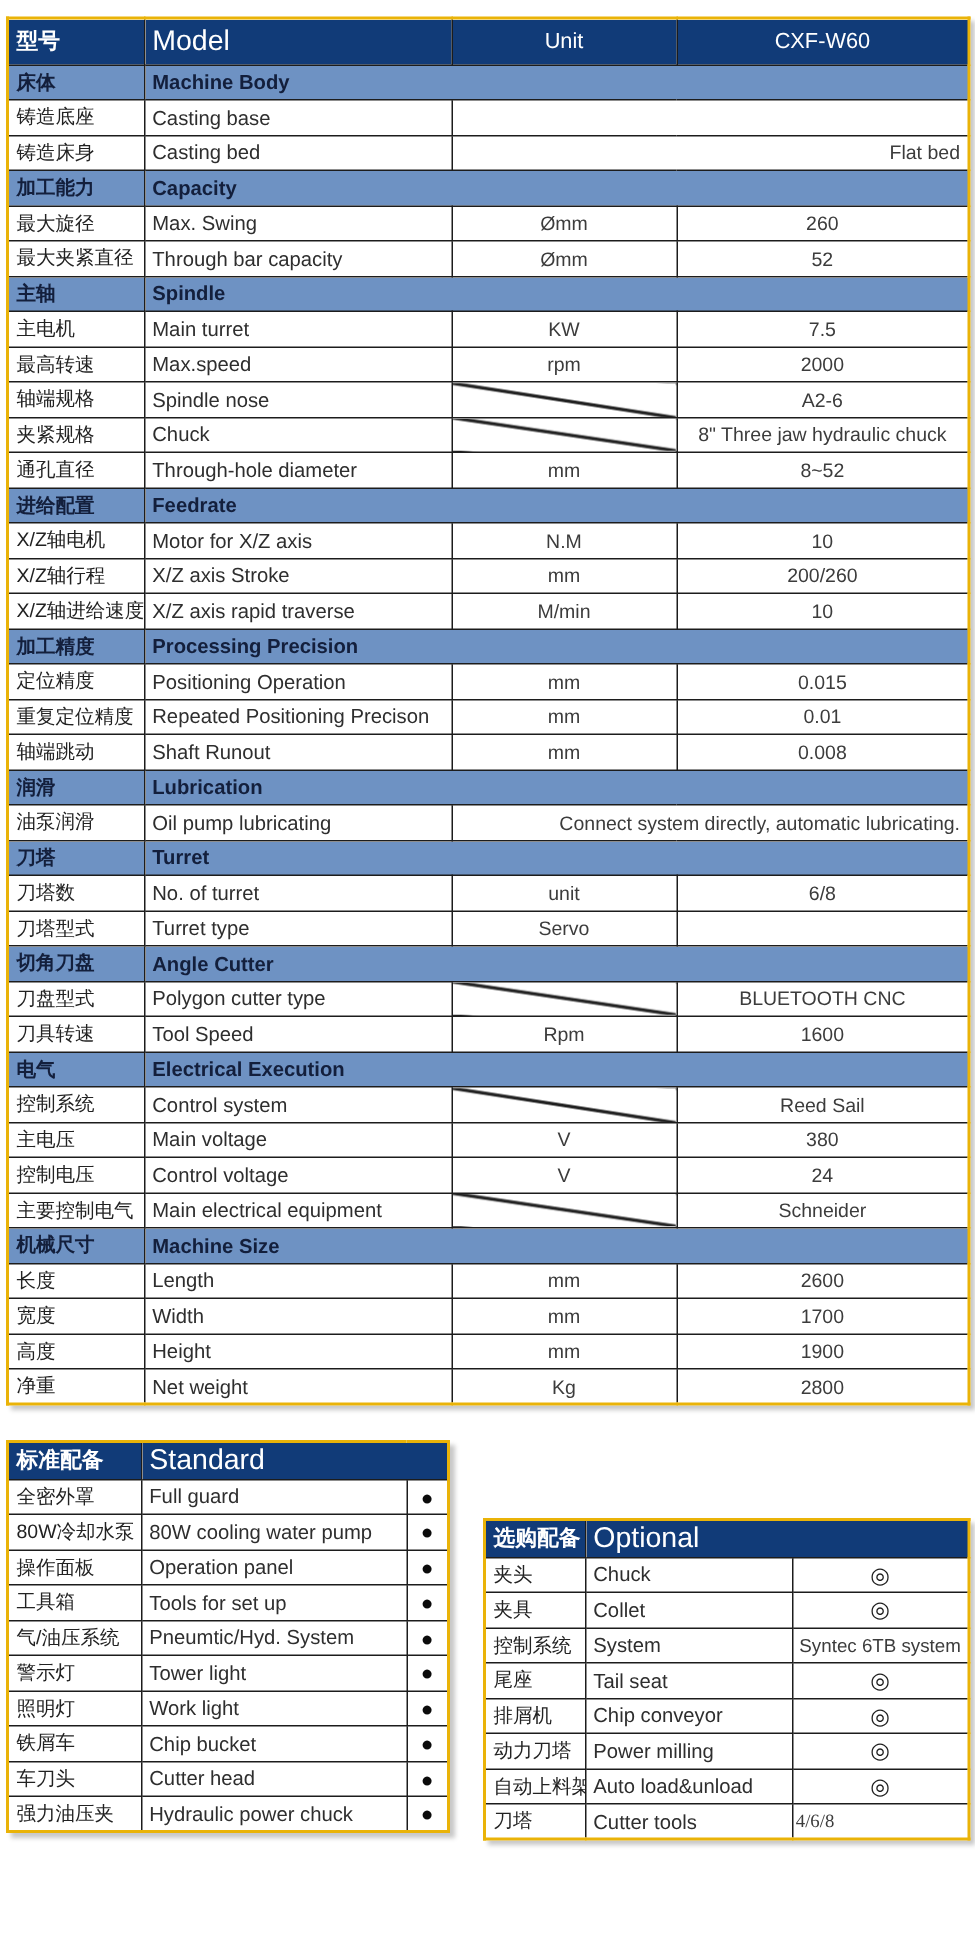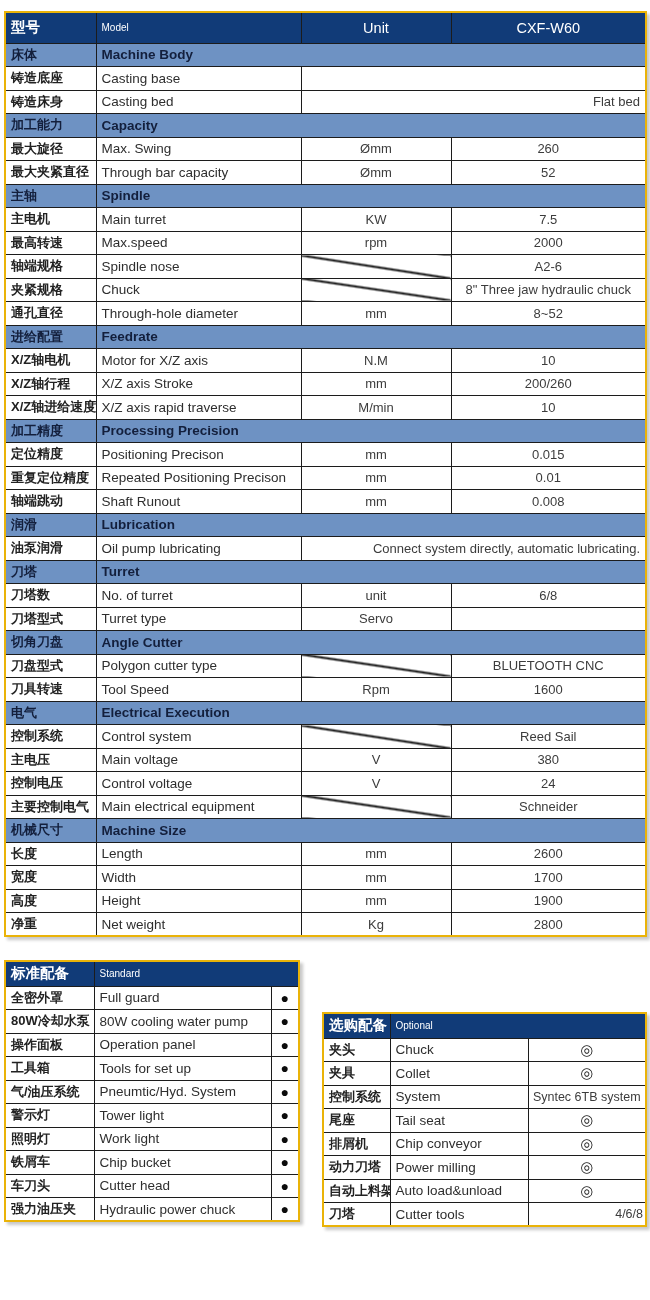--- a/index.html
+++ b/index.html
@@ -17,26 +17,26 @@
     background:#fff;
     box-shadow: 3px 3px 3px rgba(0,0,0,0.22);
   }
   td { border: 1.5px solid #1c1c1c; height: 23.5px; padding: 0 5px; overflow: hidden; white-space: nowrap; }
   table { border: 2px solid #eab308; }
 
   
   #main-table { left: 4px; top: 11px; width: 641px; }
   #main-table tr.head td { height: 31px; background:#113B78; color:#ffffff; }
   td.h-cn { font-weight: bold; font-size: 14.5px; }
-  td.h-en { font-size: 10px; }
+  td.h-en { font-size: 19px; }
   td.h-unit, td.h-model { font-size: 14.5px; text-align: center; }
   tr.section td { background:#6E92C3; color:#131F3C; font-weight: bold; }
   tr.section td.s-cn { font-size: 13px; }
   tr.section td.s-en { font-size: 13.5px; }
-  td.cn { font-size: 13px; color:#222; padding-right:2px;font-weight:bold; }
+  td.cn { font-size: 13px; color:#222; padding-right:2px; }
   td.en { font-size: 13.5px; color:#2e2e2e; }
   td.unit, td.val { text-align: center; font-size: 13px; color:#3c3c3c; }
   td.merged { text-align: right; font-size: 13px; color:#3c3c3c; }
   td.diag {
     background: linear-gradient(to top right,
       transparent calc(50% - 1.7px), #1f1f1f calc(50% - 0.5px),
       #1f1f1f calc(50% + 0.5px), transparent calc(50% + 1.7px));
   }
 
   
@@ -152,21 +152,21 @@
         <td class="en">X/Z axis rapid traverse</td>
         <td class="unit">M/min</td>
         <td class="val">10</td>
       </tr>
       <tr class="section">
         <td class="s-cn">加工精度</td>
         <td class="s-en" colspan="3">Processing Precision</td>
       </tr>
       <tr>
         <td class="cn">定位精度</td>
-        <td class="en">Positioning Precison</td>
+        <td class="en">Positioning Operation</td>
         <td class="unit">mm</td>
         <td class="val">0.015</td>
       </tr>
       <tr>
         <td class="cn">重复定位精度</td>
         <td class="en">Repeated Positioning Precison</td>
         <td class="unit">mm</td>
         <td class="val">0.01</td>
       </tr>
       <tr>
@@ -383,16 +383,16 @@
         <td class="val ring" style="text-align: center;">◎</td>
       </tr>
       <tr>
         <td class="cn">自动上料架</td>
         <td class="en">Auto load&amp;unload</td>
         <td class="val ring" style="text-align: center;">◎</td>
       </tr>
       <tr>
         <td class="cn">刀塔</td>
         <td class="en">Cutter tools</td>
-        <td class="val" style="text-align: right;">4/6/8</td>
+        <td class="val" style="text-align: left; font-family: Liberation Serif, serif;">4/6/8</td>
       </tr>
     </tbody>
 </table>
 
 </body></html>

